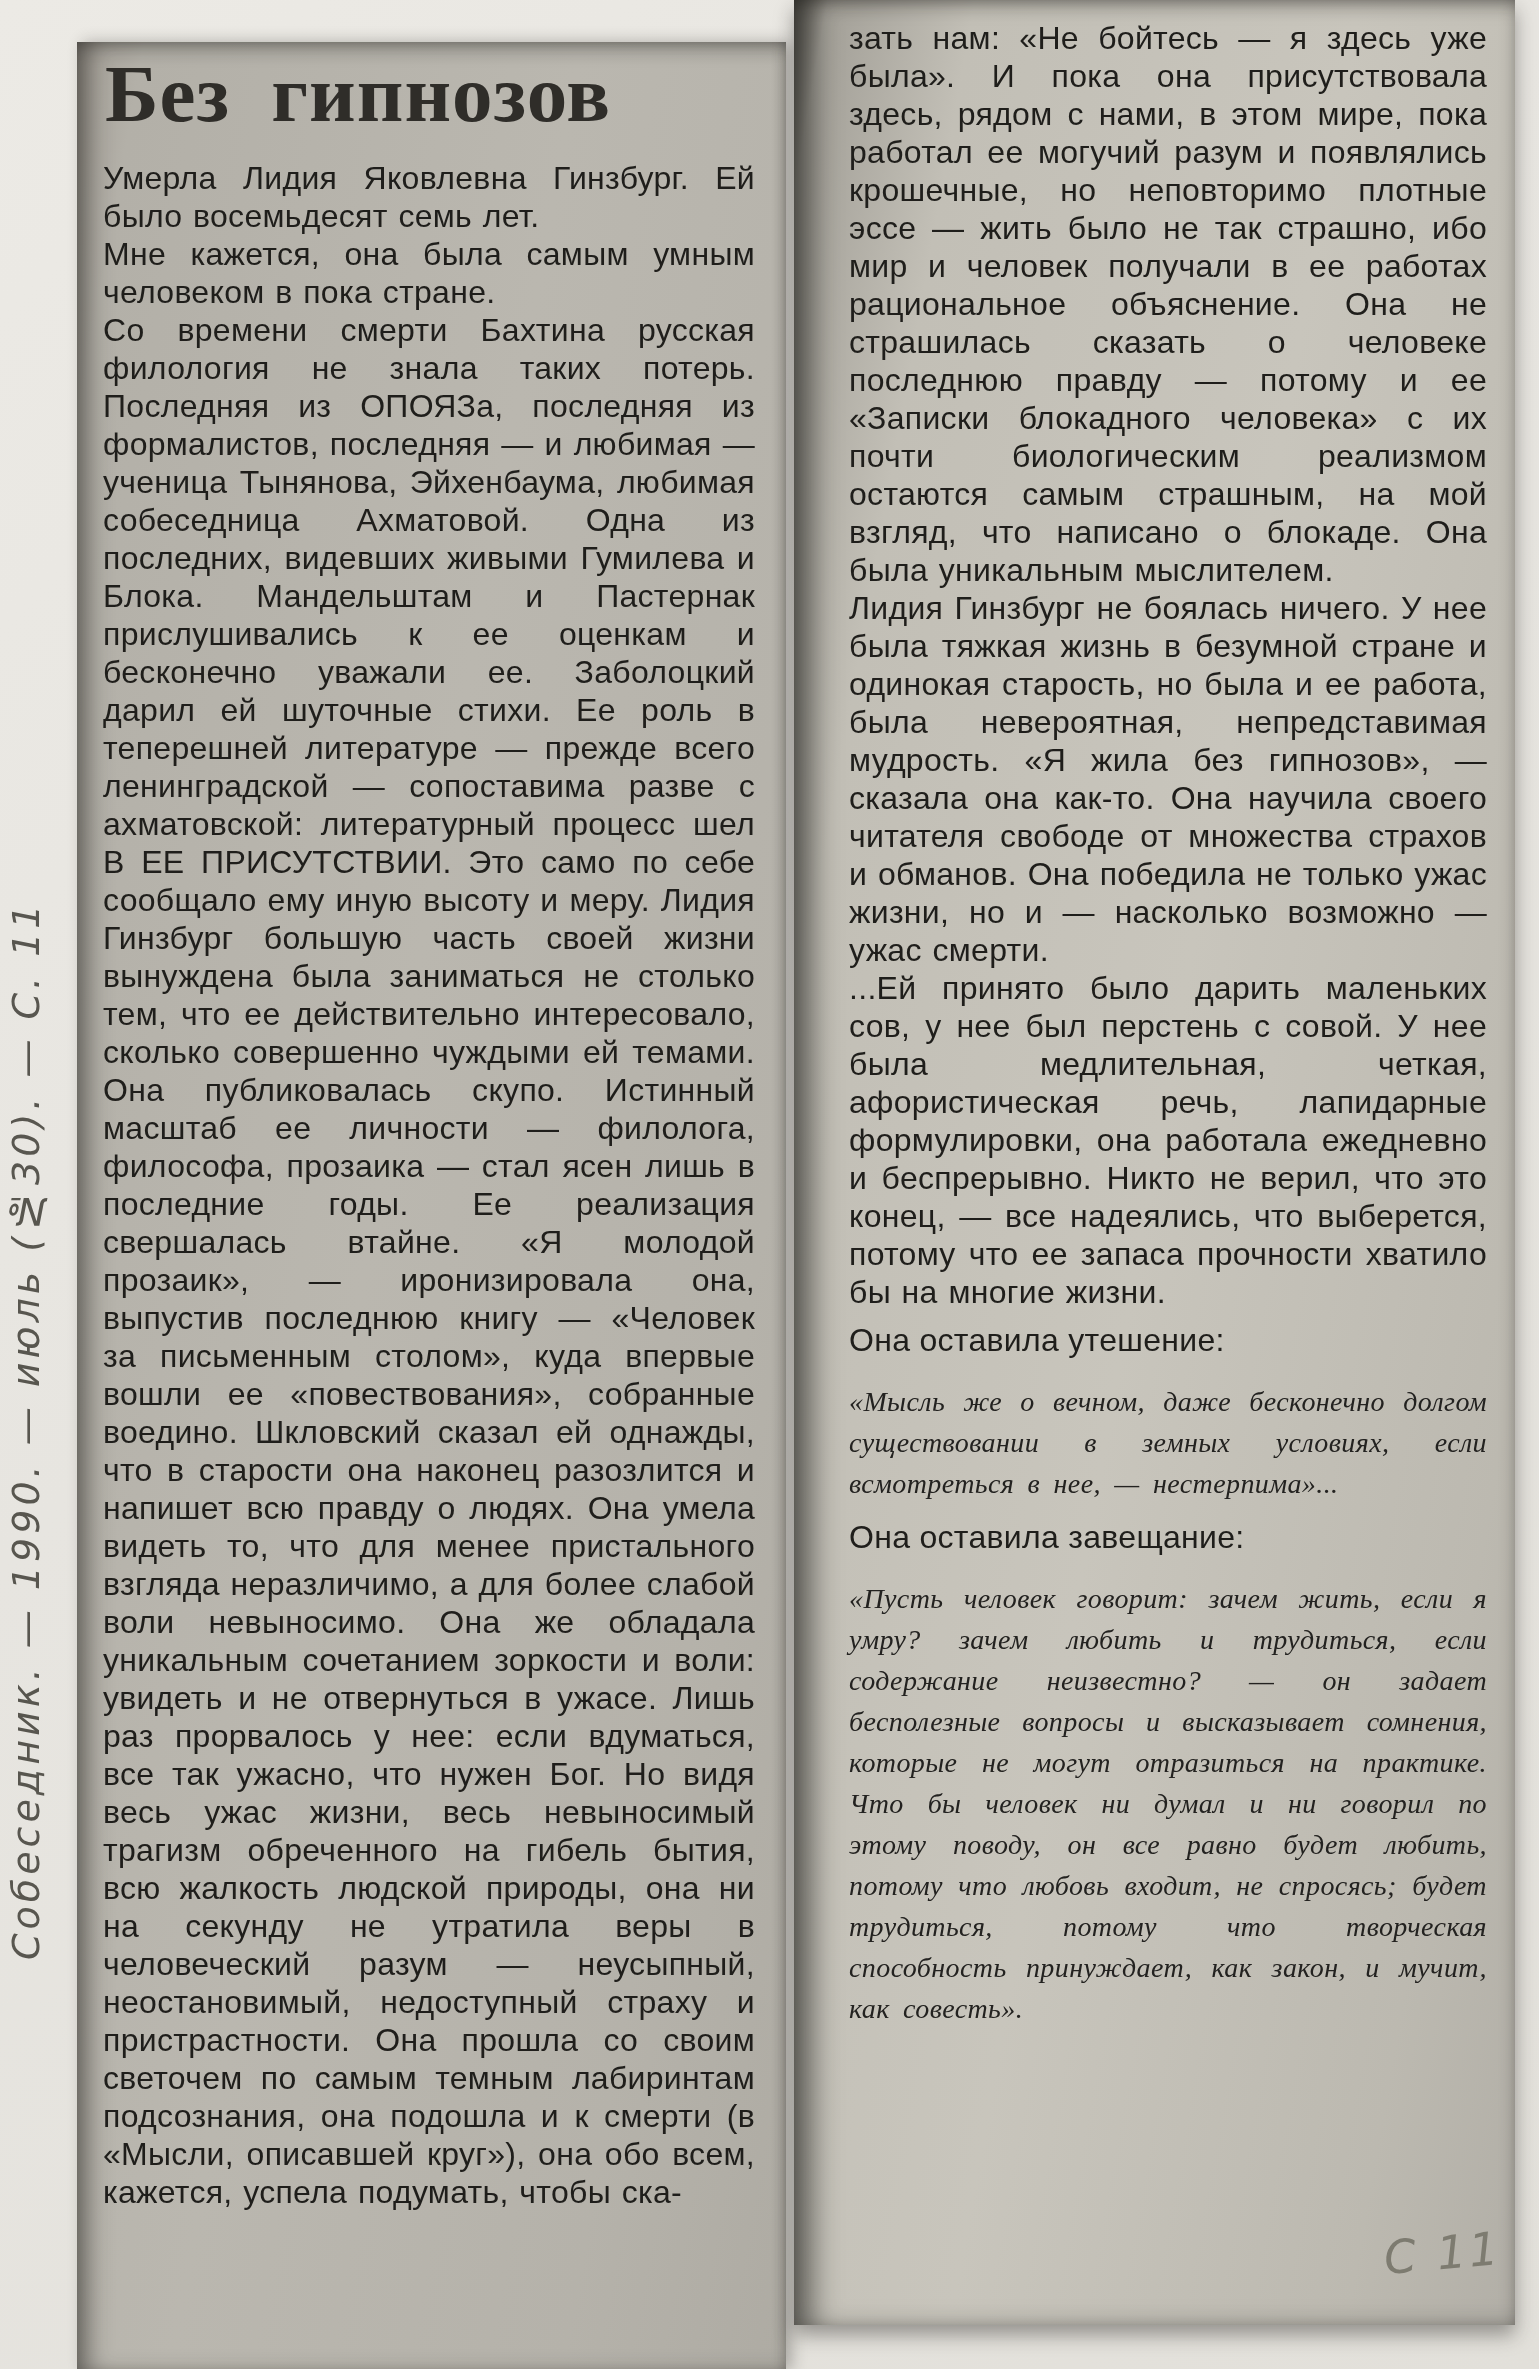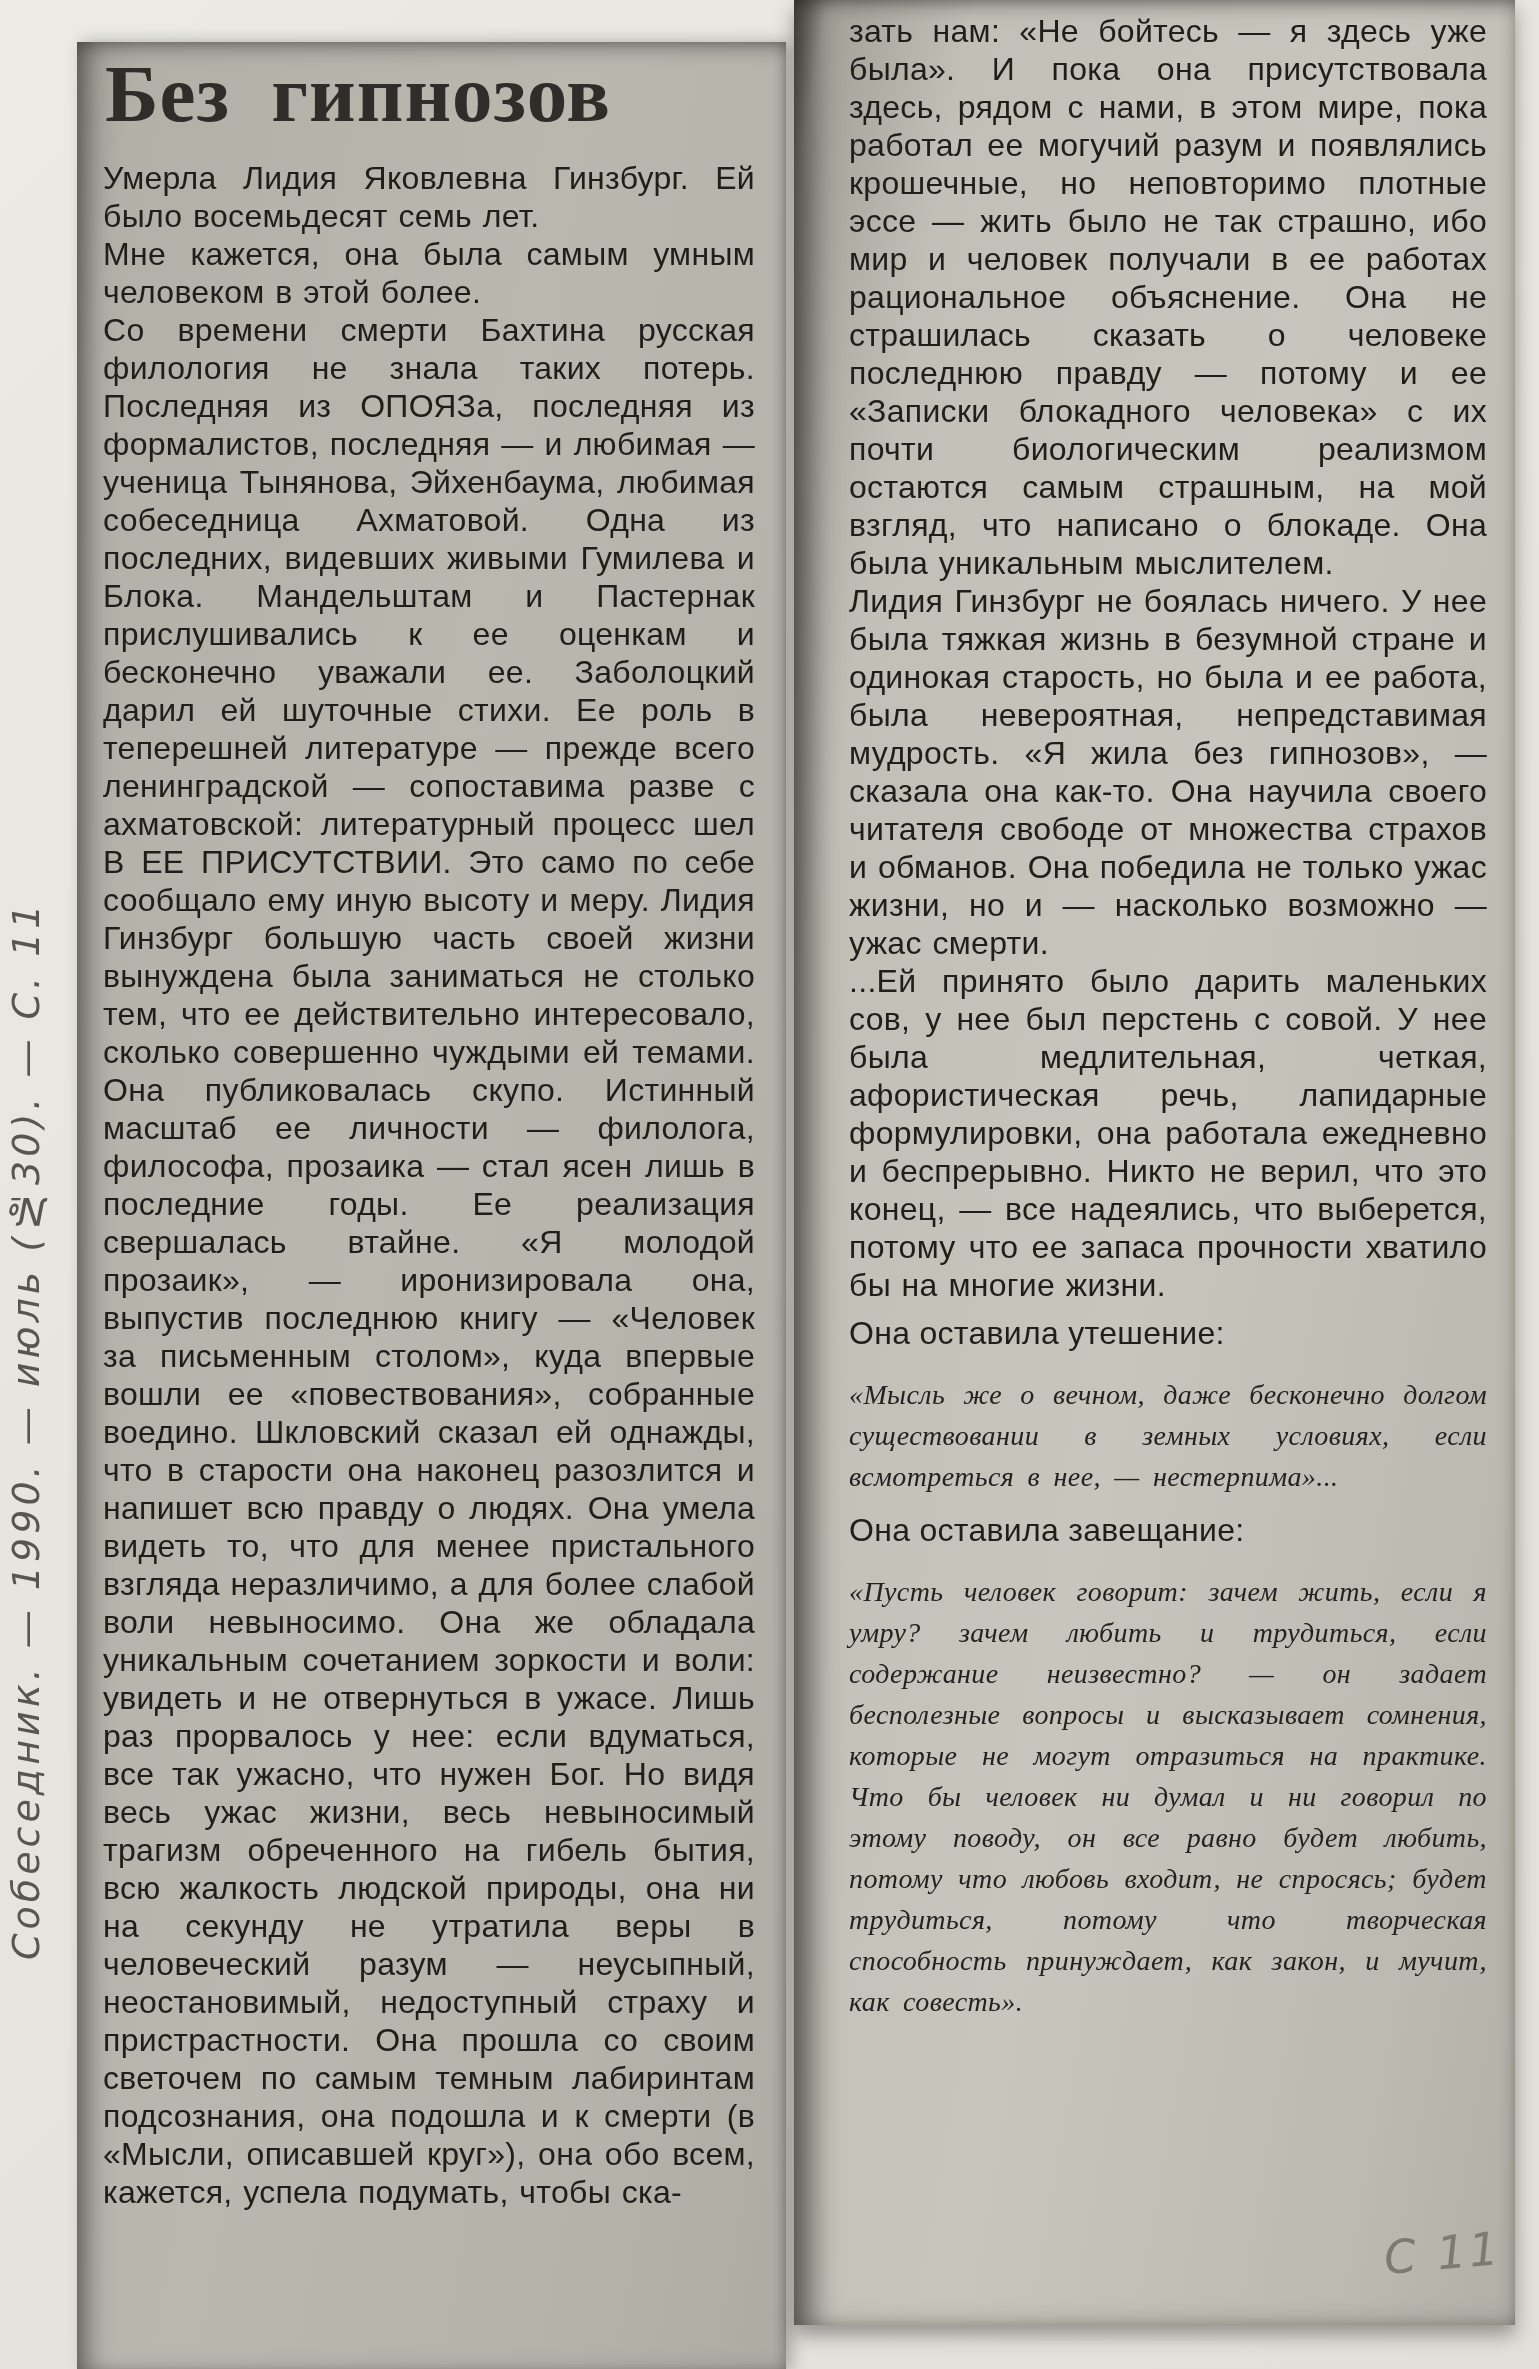--- a/index.html
+++ b/index.html
@@ -34,21 +34,21 @@
       inset 18px 0 24px -8px rgba(35, 33, 29, 0.55),
       inset -6px 0 14px -6px rgba(40, 38, 34, 0.35),
       inset 0 14px 20px -10px rgba(30, 28, 25, 0.35),
       6px 0 14px rgba(40, 38, 34, 0.30);
   }
   .clip-right {
     left: 794px;
     top: 0;
     width: 721px;
     height: 2325px;
-    padding: 12px 28px 0 55px;
+    padding: 19px 28px 0 55px;
     background: linear-gradient(100deg, #716e67 0%, #a3a098 3%, #c2bfb6 16%, #c8c5bc 50%, #bcb9b0 85%, #b2afa7 100%);
     box-shadow:
       inset 26px 0 30px -10px rgba(25, 24, 21, 0.65),
       inset 0 12px 18px -10px rgba(25, 24, 21, 0.35),
       inset -8px 0 16px -8px rgba(40, 38, 34, 0.30),
       0 10px 18px rgba(35, 33, 29, 0.40);
   }
   
   .headline {
     margin: 2px 0 24px 2px;
@@ -123,21 +123,21 @@
   }
 </style>
 </head>
 <body>
 
 <div class="scan">
 
   <div class="clip clip-left">
     <h1 class="headline">Без гипнозов</h1>
     <p class="para">Умерла Лидия Яковлевна Гинзбург. Ей было восемьдесят семь лет.</p>
-    <p class="para">Мне кажется, она была самым умным человеком в этой более.</p>
+    <p class="para">Мне кажется, она была самым умным человеком в пока стране.</p>
     <p class="para">Со времени смерти Бахтина русская филология не знала таких потерь. Последняя из ОПОЯЗа, последняя из формалистов, последняя — и любимая — ученица Тынянова, Эйхенбаума, любимая собеседница Ахматовой. Одна из последних, видевших живыми Гумилева и Блока. Мандельштам и Пастернак прислушивались к ее оценкам и бесконечно уважали ее. Заболоцкий дарил ей шуточные стихи. Ее роль в теперешней литературе — прежде всего ленинградской — сопоставима разве с ахматовской: литературный процесс шел В ЕЕ ПРИСУТСТВИИ. Это само по себе сообщало ему иную высоту и меру. Лидия Гинзбург большую часть своей жизни вынуждена была заниматься не столько тем, что ее действительно интересовало, сколько совершенно чуждыми ей темами. Она публиковалась скупо. Истинный масштаб ее личности — филолога, философа, прозаика — стал ясен лишь в последние годы. Ее реализация свершалась втайне. «Я молодой прозаик», — иронизировала она, выпустив последнюю книгу — «Человек за письменным столом», куда впервые вошли ее «повествования», собранные воедино. Шкловский сказал ей однажды, что в старости она наконец разозлится и напишет всю правду о людях. Она умела видеть то, что для менее пристального взгляда неразличимо, а для более слабой воли невыносимо. Она же обладала уникальным сочетанием зоркости и воли: увидеть и не отвернуться в ужасе. Лишь раз прорвалось у нее: если вдуматься, все так ужасно, что нужен Бог. Но видя весь ужас жизни, весь невыносимый трагизм обреченного на гибель бытия, всю жалкость людской природы, она ни на секунду не утратила веры в человеческий разум — неусыпный, неостановимый, недоступный страху и пристрастности. Она прошла со своим светочем по самым темным лабиринтам подсознания, она подошла и к смерти (в «Мысли, описавшей круг»), она обо всем, кажется, успела подумать, чтобы ска-</p>
   </div>
 
   <div class="clip clip-right">
     <p class="para">зать нам: «Не бойтесь — я здесь уже была». И пока она присутствовала здесь, рядом с нами, в этом мире, пока работал ее могучий разум и появлялись крошечные, но неповторимо плотные эссе — жить было не так страшно, ибо мир и человек получали в ее работах рациональное объяснение. Она не страшилась сказать о человеке последнюю правду — потому и ее «Записки блокадного человека» с их почти биологическим реализмом остаются самым страшным, на мой взгляд, что написано о блокаде. Она была уникальным мыслителем.</p>
     <p class="para">Лидия Гинзбург не боялась ничего. У нее была тяжкая жизнь в безумной стране и одинокая старость, но была и ее работа, была невероятная, непредставимая мудрость. «Я жила без гипнозов», — сказала она как-то. Она научила своего читателя свободе от множества страхов и обманов. Она победила не только ужас жизни, но и — насколько возможно — ужас смерти.</p>
     <p class="para">...Ей принято было дарить маленьких сов, у нее был перстень с совой. У нее была медлительная, четкая, афористическая речь, лапидарные формулировки, она работала ежедневно и беспрерывно. Никто не верил, что это конец, — все надеялись, что выберется, потому что ее запаса прочности хватило бы на многие жизни.</p>
     <p class="lead">Она оставила утешение:</p>
     <p class="quote">«Мысль же о вечном, даже бесконечно долгом существовании в земных условиях, если всмотреться в нее, — нестерпима»...</p>
     <p class="lead">Она оставила завещание:</p>

